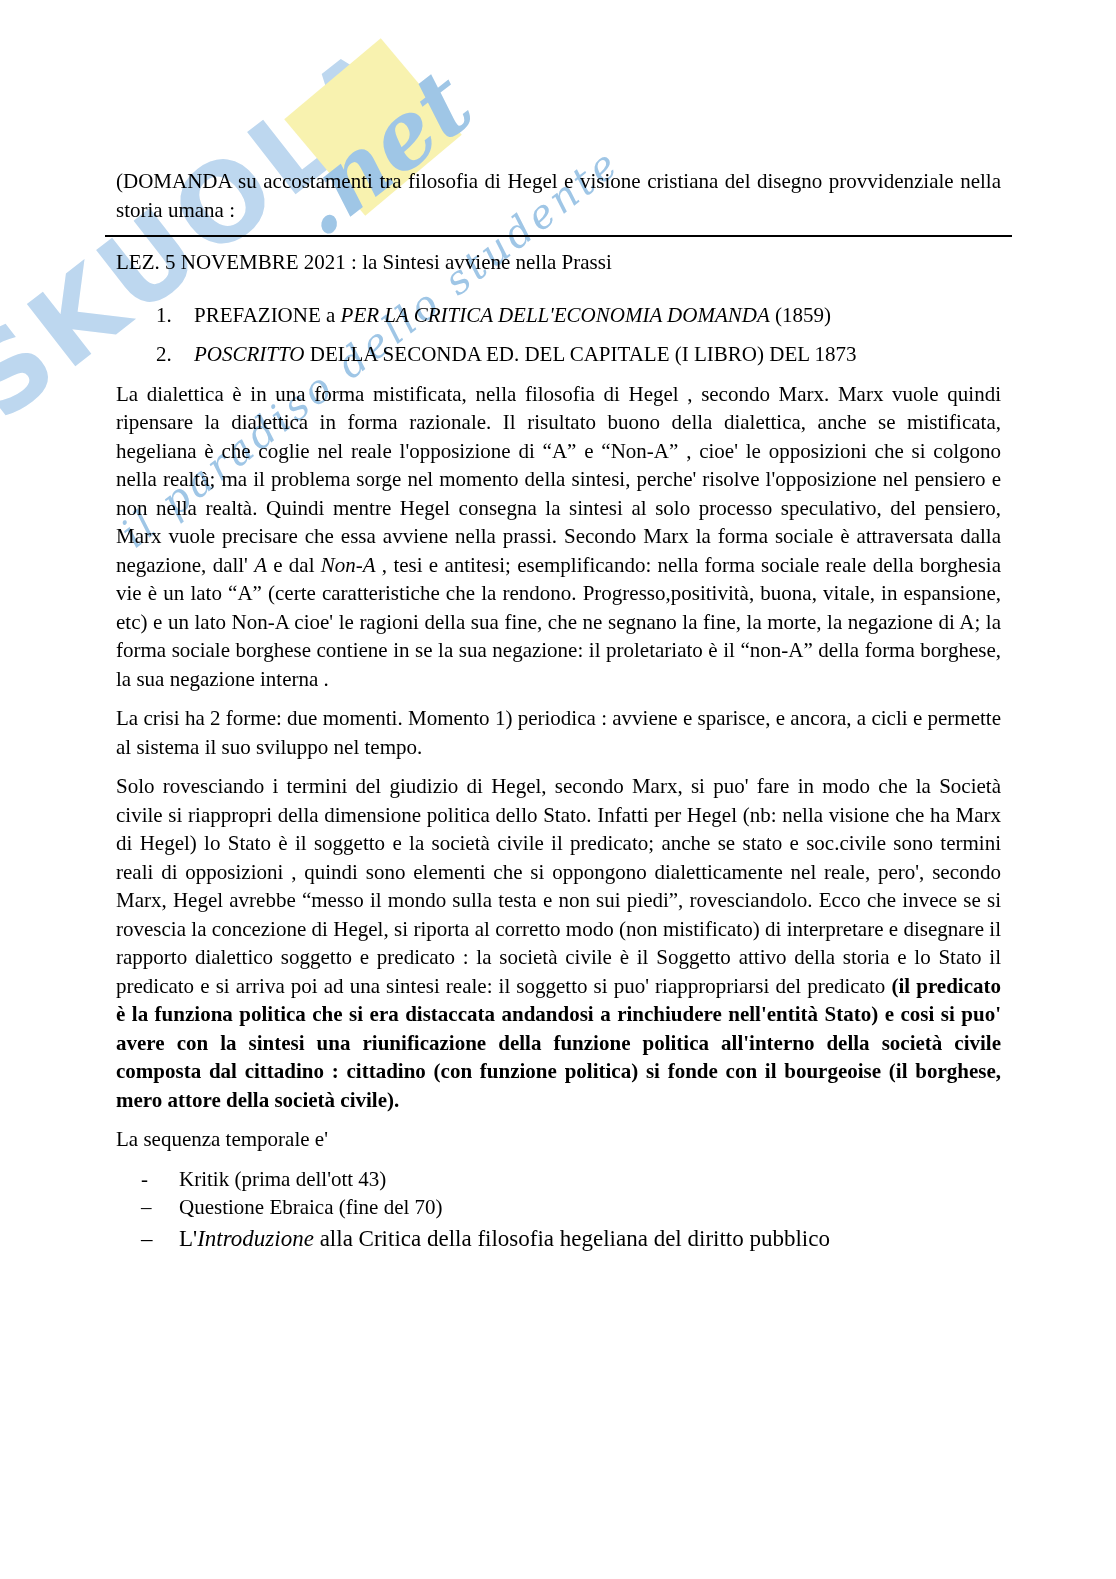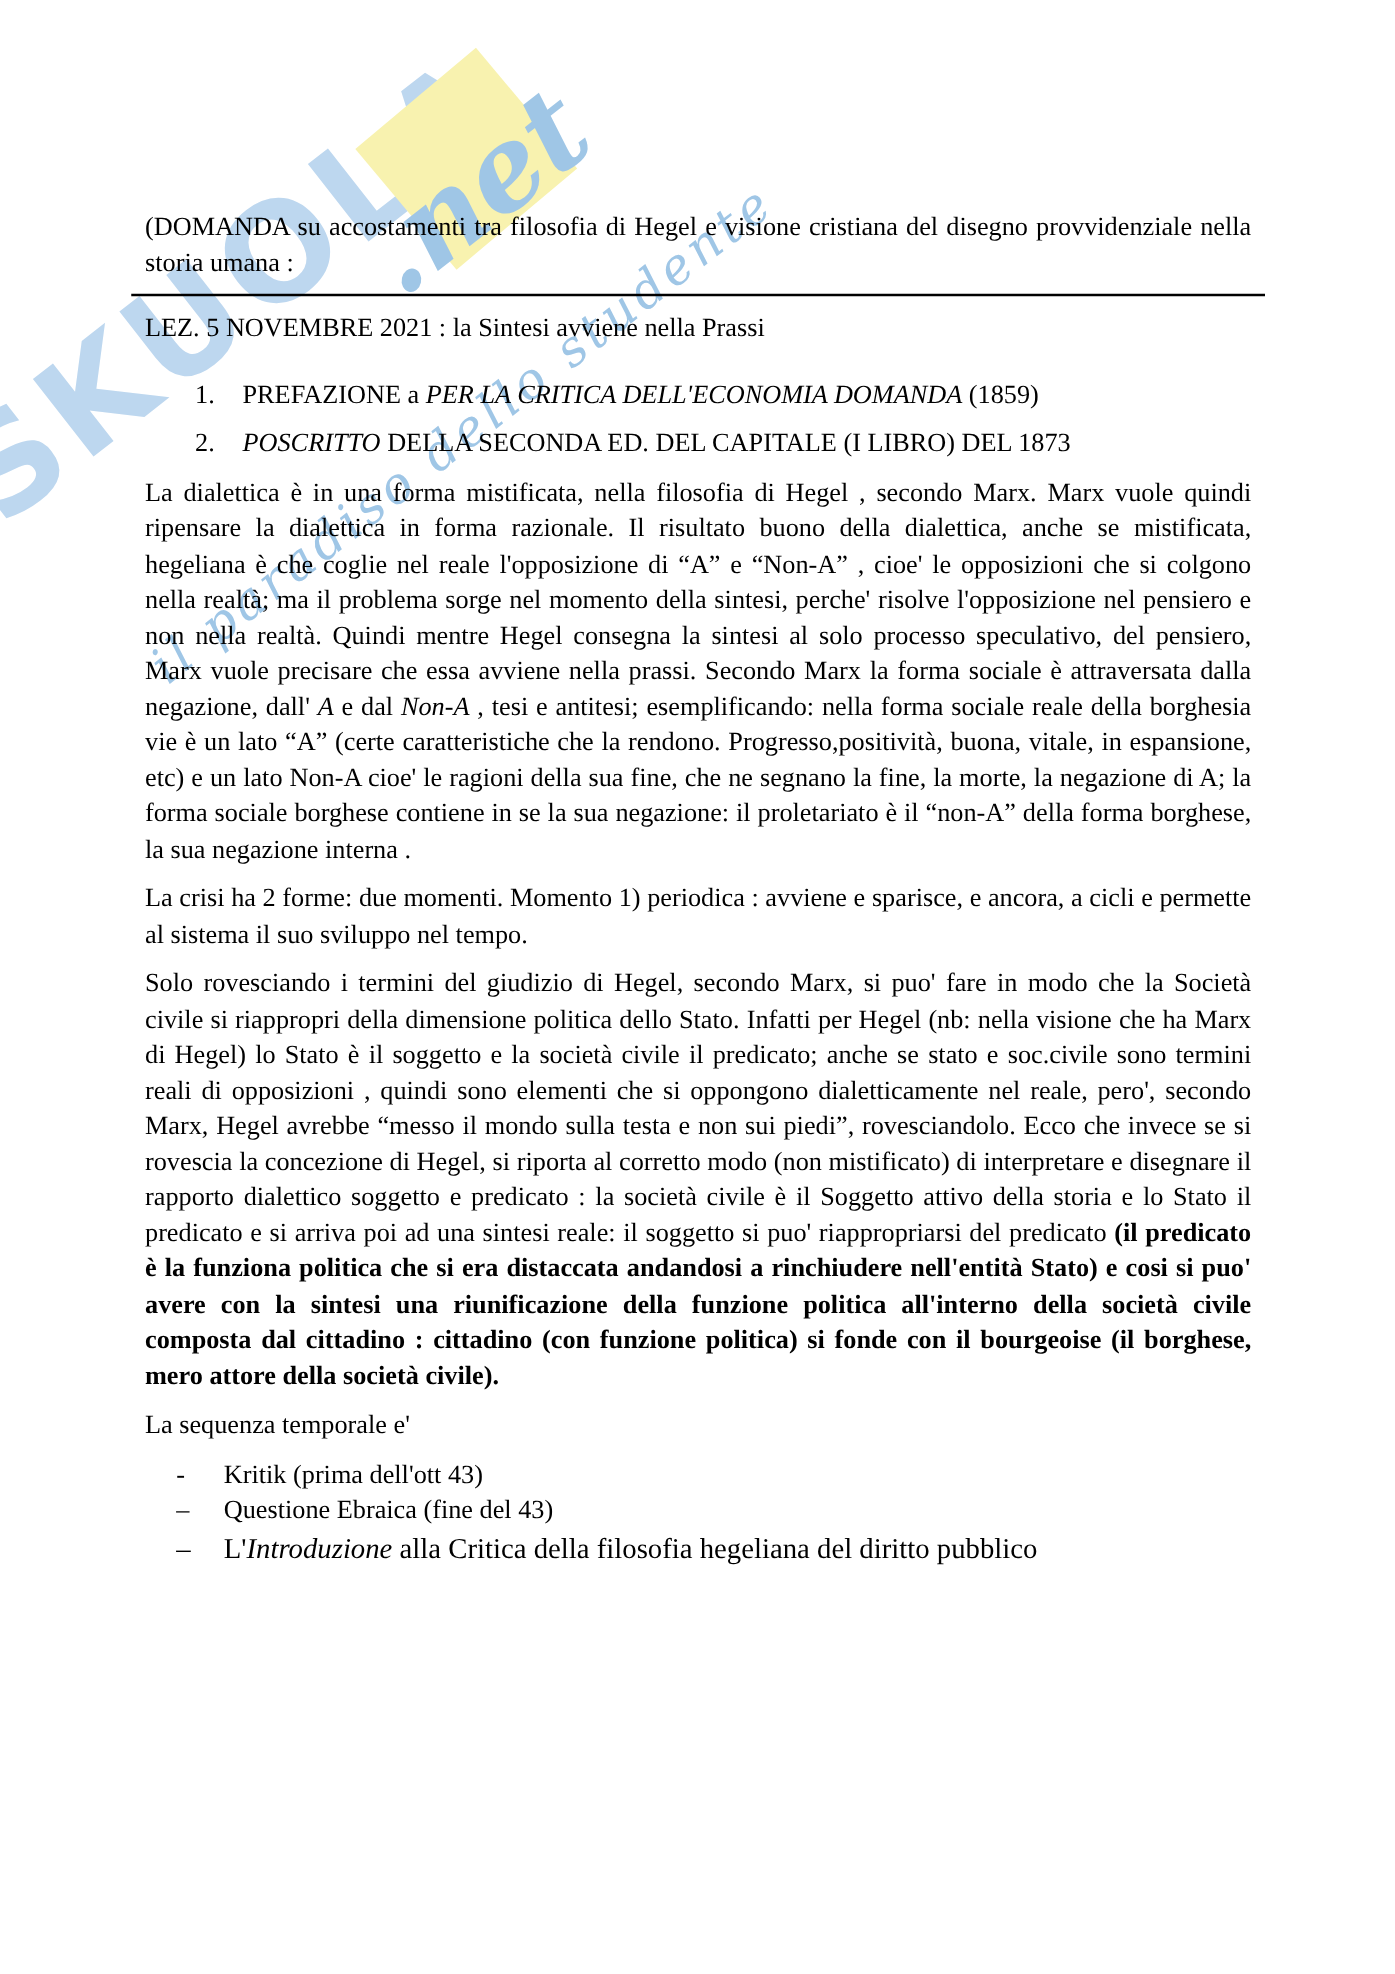--- a/index.html
+++ b/index.html
@@ -83,21 +83,21 @@
 
     <p>La sequenza temporale e'</p>
 
     <div class="bullets">
       <div class="bullet">
         <span class="marker">-</span>
         <span class="btext"><span>Kritik  (prima dell'ott 43)</span></span>
       </div>
       <div class="bullet">
         <span class="marker">–</span>
-        <span class="btext"><span>Questione Ebraica (fine del 43)</span></span>
+        <span class="btext"><span>Questione Ebraica (fine del 70)</span></span>
       </div>
       <div class="bullet big">
         <span class="marker">–</span>
         <span class="btext"><span>L'</span><span class="i">Introduzione</span><span> alla Critica della filosofia hegeliana del diritto pubblico</span></span>
       </div>
     </div>
 
   </div>
 </div>
 

